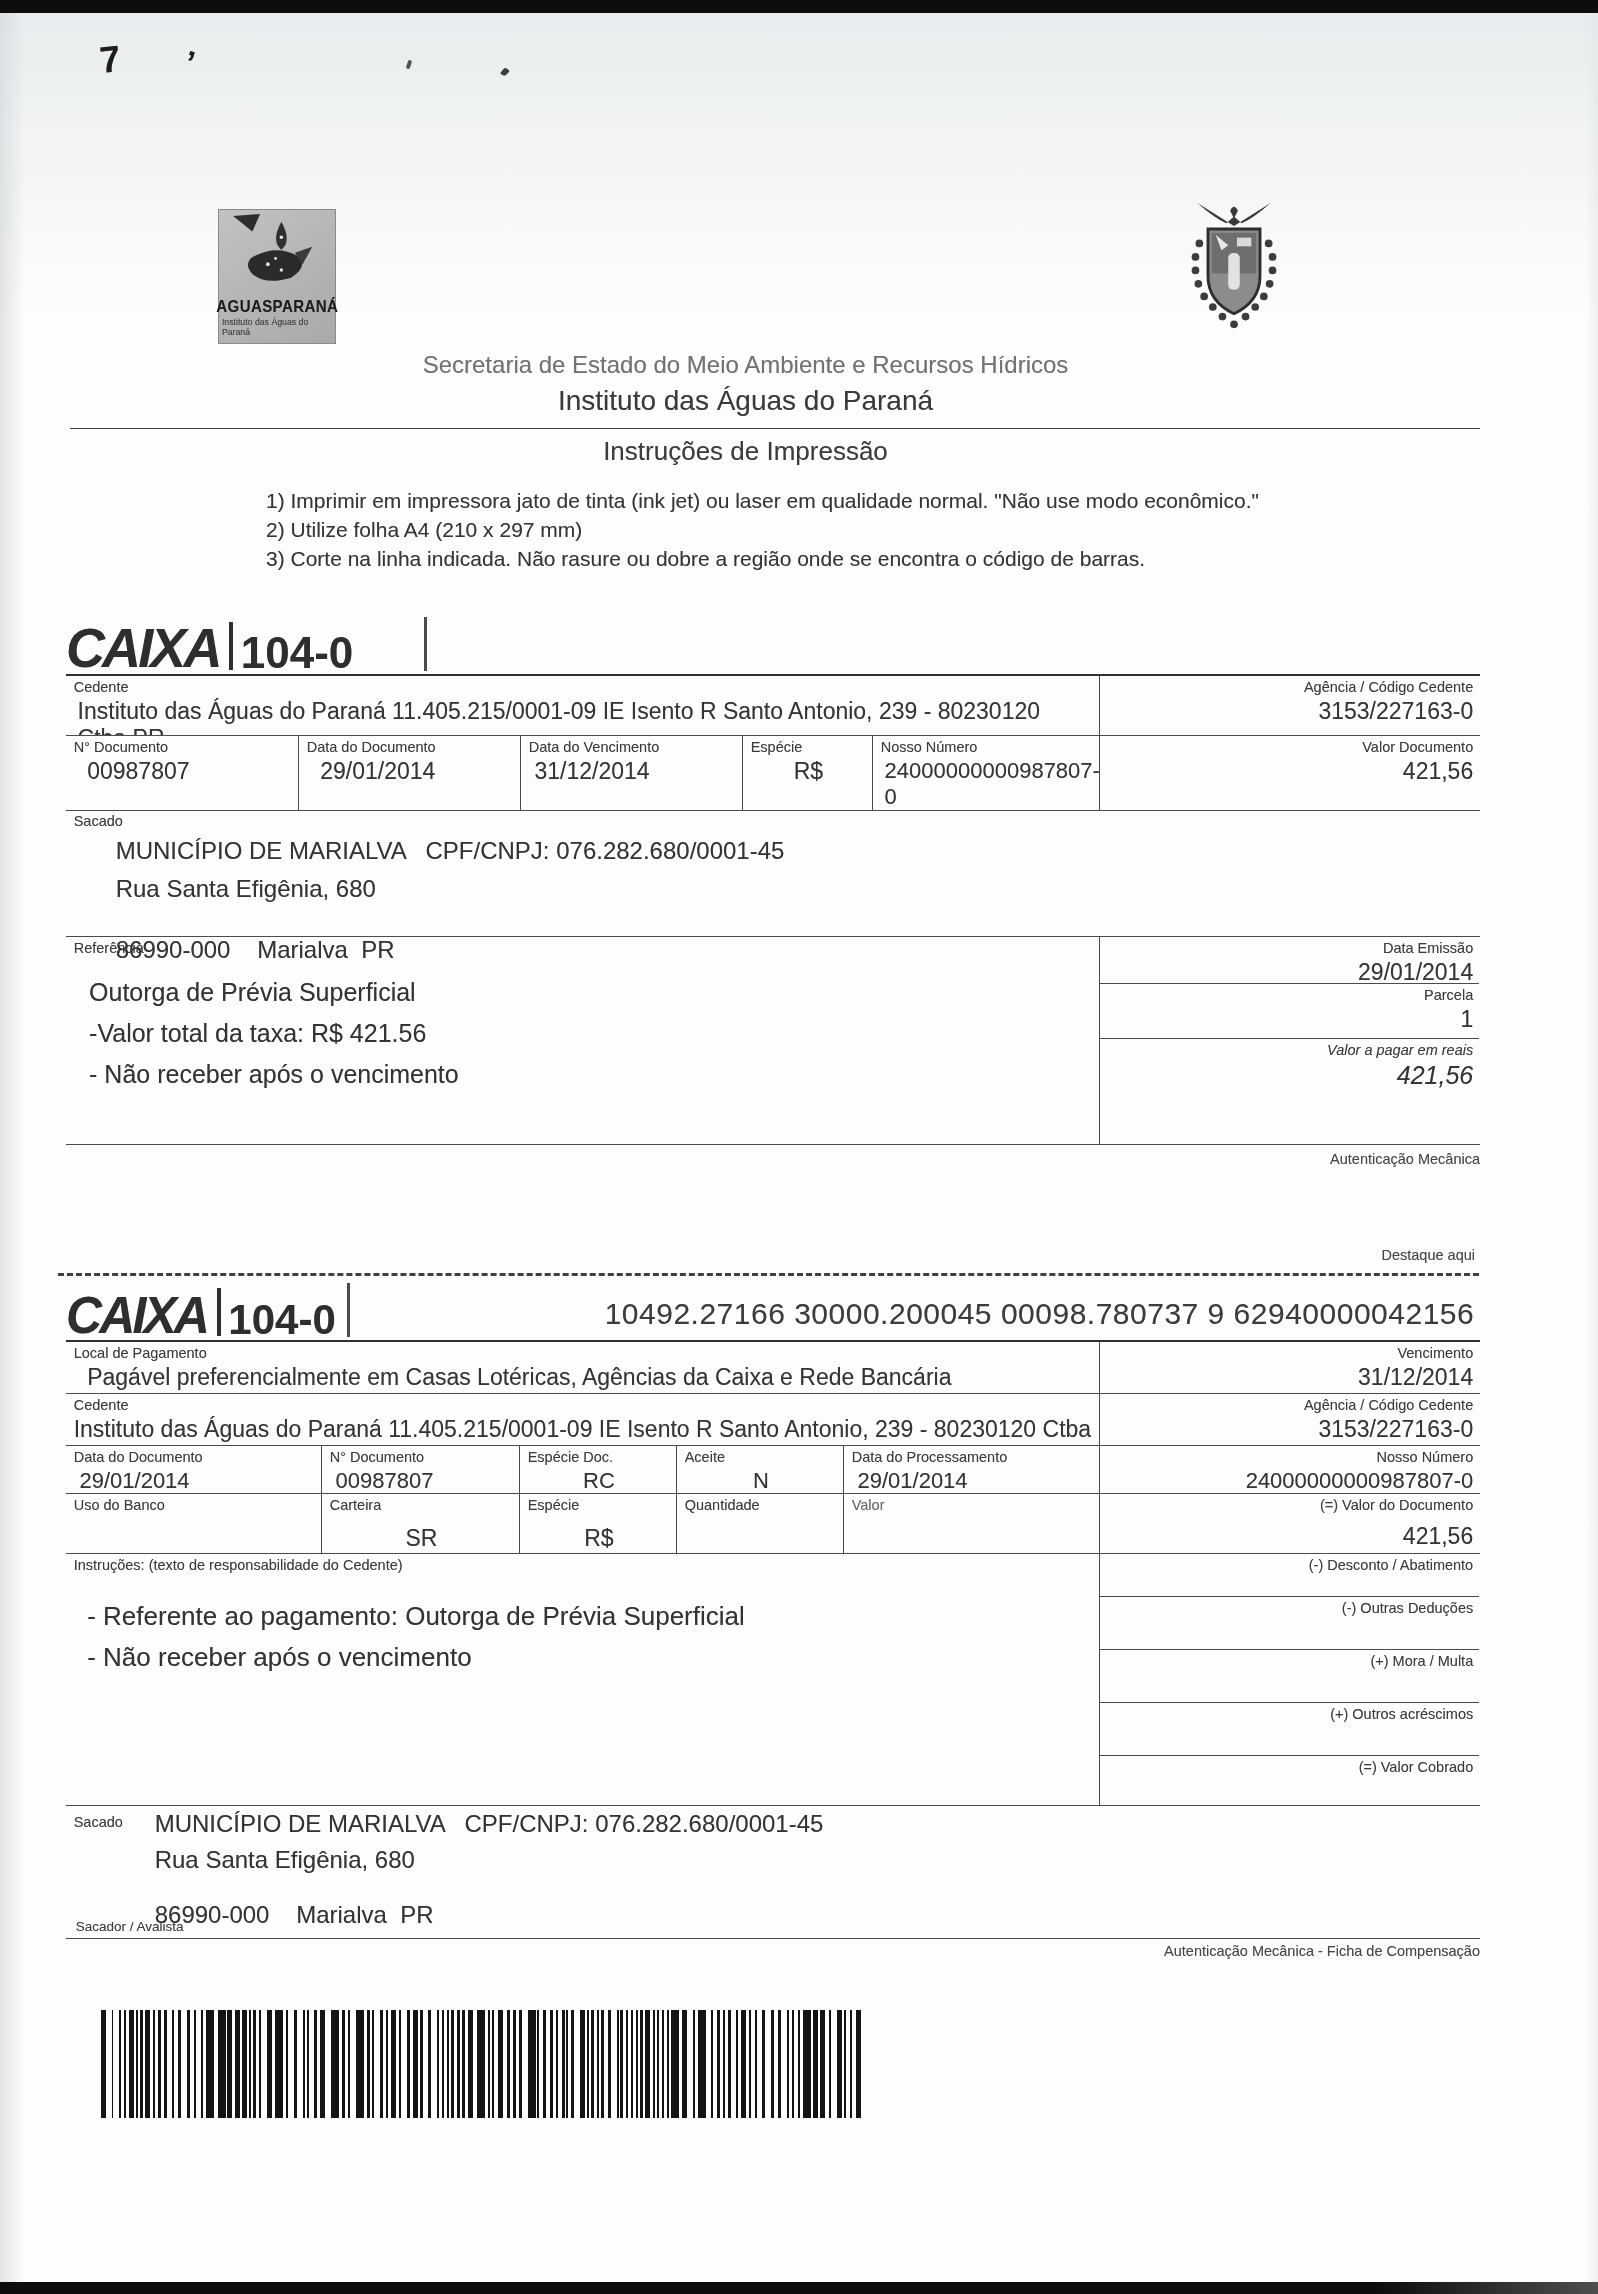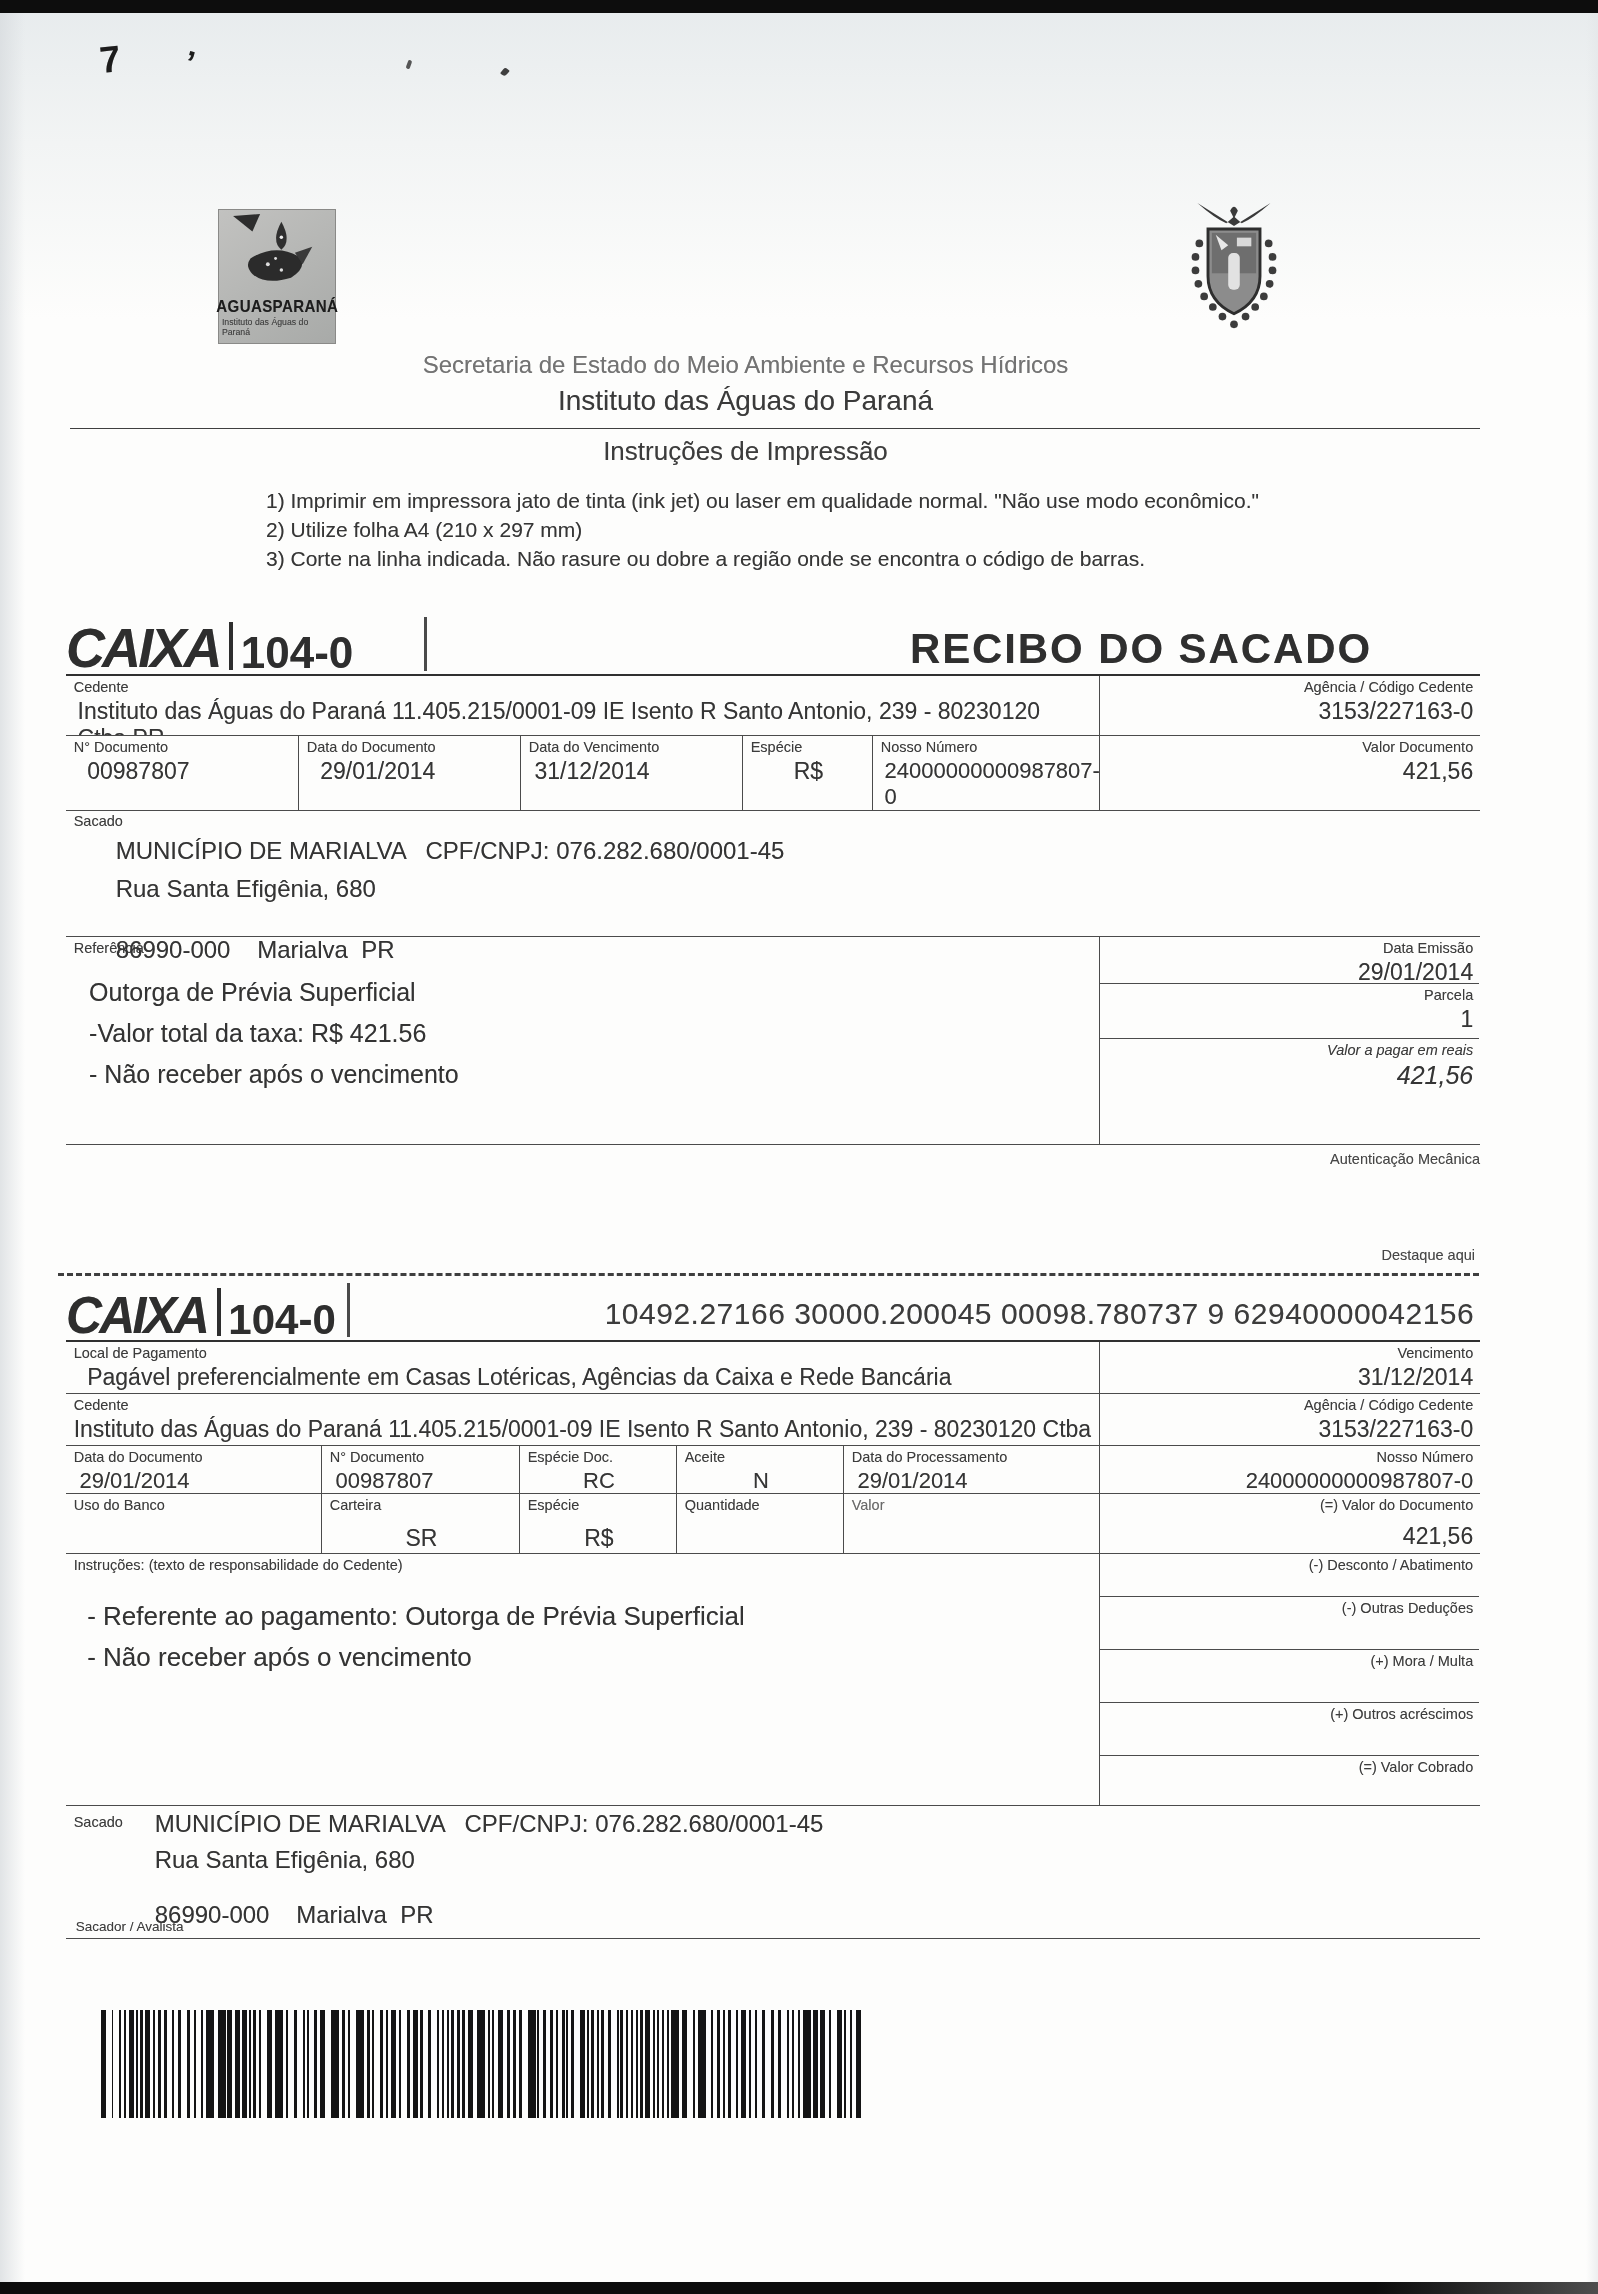--- a/index.html
+++ b/index.html
@@ -181,21 +181,20 @@
     <div>2) Utilize folha A4 (210 x 297 mm)</div>
     <div>3) Corte na linha indicada. Não rasure ou dobre a região onde se encontra o código de barras.</div>
   </div>
 
   <div class="boleto recibo-sec">
     <div class="b-head">
       <span class="caixa-name">CAIXA</span>
       <span class="caixa-sep"></span>
       <span class="caixa-code">104-0</span>
       <span class="caixa-tick"></span>
-      <span class="recibo-title">RECIBO DO SACADO</span>
     </div>
 
     <div class="row" style="height:60px">
       <div class="cell" style="width:1033px">
         <div class="lbl">Cedente</div>
         <div class="val" style="padding-left:3.9px">Instituto das Águas do Paraná 11.405.215/0001-09 IE Isento R Santo Antonio, 239 - 80230120 Ctba PR</div>
       </div>
       <div class="cell rcol">
         <div class="lbl">Agência / Código Cedente</div>
         <div class="val">3153/227163-0</div>
@@ -385,20 +384,21 @@
       <div class="f-sac-label lbl">Sacado</div>
       <div class="f-sac-lines">
         <div class="pre">MUNICÍPIO DE MARIALVA   CPF/CNPJ: 076.282.680/0001-45</div>
         <div class="l2">Rua Santa Efigênia, 680</div>
         <div class="l3 pre">86990-000    Marialva  PR</div>
       </div>
       <div class="sacador-lbl">Sacador / Avalista</div>
     </div>
   </div>
 
+  <div class="auth2">Autenticação Mecânica - Ficha de Compensação</div>
 
   <div class="barcode">
       <i style="left:0px;width:4.8px"></i>
       <i style="left:10.6px;width:1.9px"></i>
       <i style="left:18.3px;width:1.9px"></i>
       <i style="left:23px;width:1.9px"></i>
       <i style="left:28px;width:4.8px"></i>
       <i style="left:35px;width:1.9px"></i>
       <i style="left:39px;width:2.9px"></i>
       <i style="left:44px;width:4.8px"></i>

